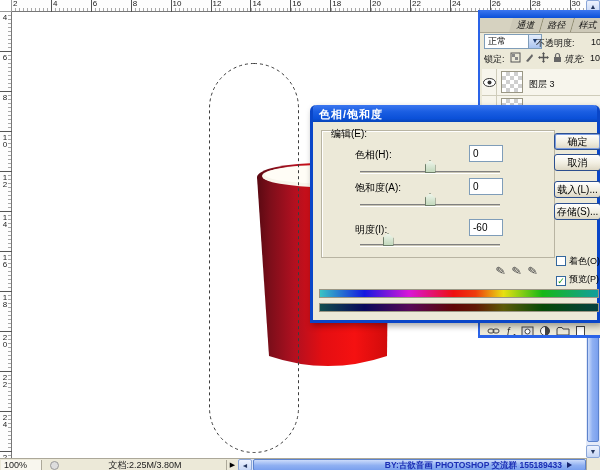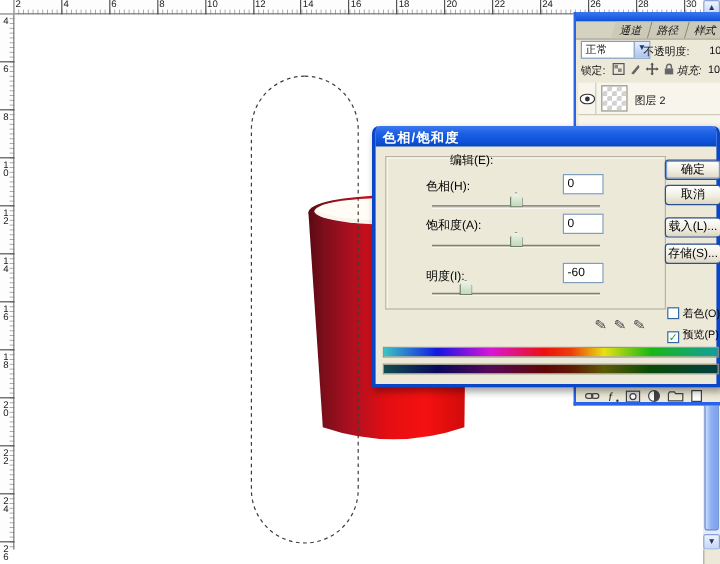--- a/index.html
+++ b/index.html
@@ -257,20 +257,28 @@
       <span class="lp-label" style="left:84px;top:3px;font-style:italic;">填充:</span>
       <span class="lp-label" style="left:110px;top:3px;">100</span>
     </div>
     <div id="lp-list">
         <div class="layer-row">
           <div class="eye-box"><svg width="13" height="9">
               <ellipse cx="6.5" cy="4.5" rx="6" ry="4" fill="#fff" stroke="#333"></ellipse>
               <circle cx="6.5" cy="4.5" r="2" fill="#333"></circle>
             </svg></div>
           <div class="thumb"></div>
+          <span class="layer-name">图层 3</span>
+        </div>
+        <div class="layer-row">
+          <div class="eye-box"><svg width="13" height="9">
+              <ellipse cx="6.5" cy="4.5" rx="6" ry="4" fill="#fff" stroke="#333"></ellipse>
+              <circle cx="6.5" cy="4.5" r="2" fill="#333"></circle>
+            </svg></div>
+          <div class="thumb"></div>
           <span class="layer-name">图层 2</span>
         </div>
       </div>
     <div id="lp-bottom">
         <span><svg width="14" height="12">
             <rect x="1" y="4" width="6" height="4" rx="2" fill="none" stroke="#444"></rect>
             <rect x="6" y="4" width="6" height="4" rx="2" fill="none" stroke="#444"></rect>
           </svg></span>
         <span><svg width="10" height="12">
             <text x="1" y="10" font-size="10" font-style="italic" fill="#333">f</text>
@@ -292,21 +300,21 @@
           </svg></span>
       </div>
   </div>
 
   <div id="dlg">
     <div id="dlg-title">
       <span>色相/饱和度</span>
     </div>
     <div id="dlg-body">
       <div id="grpframe"></div>
-      <span class="dlbl" style="left:18px;top:5px;margin-left:44px;">编辑(E):</span>
+      <span class="dlbl" style="left:18px;top:5px;">编辑(E):</span>
       <div id="sliders">
           <span class="dlbl" style="left: 42px; top: 26px;">色相(H):</span>
           <div class="valbox" style="left: 156px; top: 23px;">0</div>
           <div class="track" style="top: 49px;"></div>
           <div class="sthumb" style="left: 111.5px; top: 38px;"></div>
           <span class="dlbl" style="left: 42px; top: 59px;">饱和度(A):</span>
           <div class="valbox" style="left: 156px; top: 56px;">0</div>
           <div class="track" style="top: 82px;"></div>
           <div class="sthumb" style="left: 111.5px; top: 71px;"></div>
           <span class="dlbl" style="left: 42px; top: 101px;">明度(I):</span>
@@ -329,15 +337,27 @@
         <span class="cb" id="cb-colorize"></span><span>着色(O)</span>
       </div>
       <div class="cbrow" style="top:151px;">
         <span class="cb" id="cb-preview">✓</span><span>预览(P)</span>
       </div>
       <div id="spec-top" class="specbar"></div>
       <div id="spec-bottom" class="specbar"></div>
     </div>
   </div>
 
+  <div id="statusbar">
+    <div id="zoombox">100%</div>
+    <div id="dociconwrap"></div>
+    <div id="docinfo">文档:2.25M/3.80M</div>
+    <div id="docmenu">▶</div>
+    <div id="hscroll">
+      <div id="hleft">◄</div>
+      <div id="hthumb"></div>
+      <div id="watermark">BY:古欲音画  PHOTOSHOP 交流群 155189433</div>
+      <div id="wm-arrow"></div>
+    </div>
+  </div>
   <div id="corner"></div>
 
 </div>
 
 </body></html>

